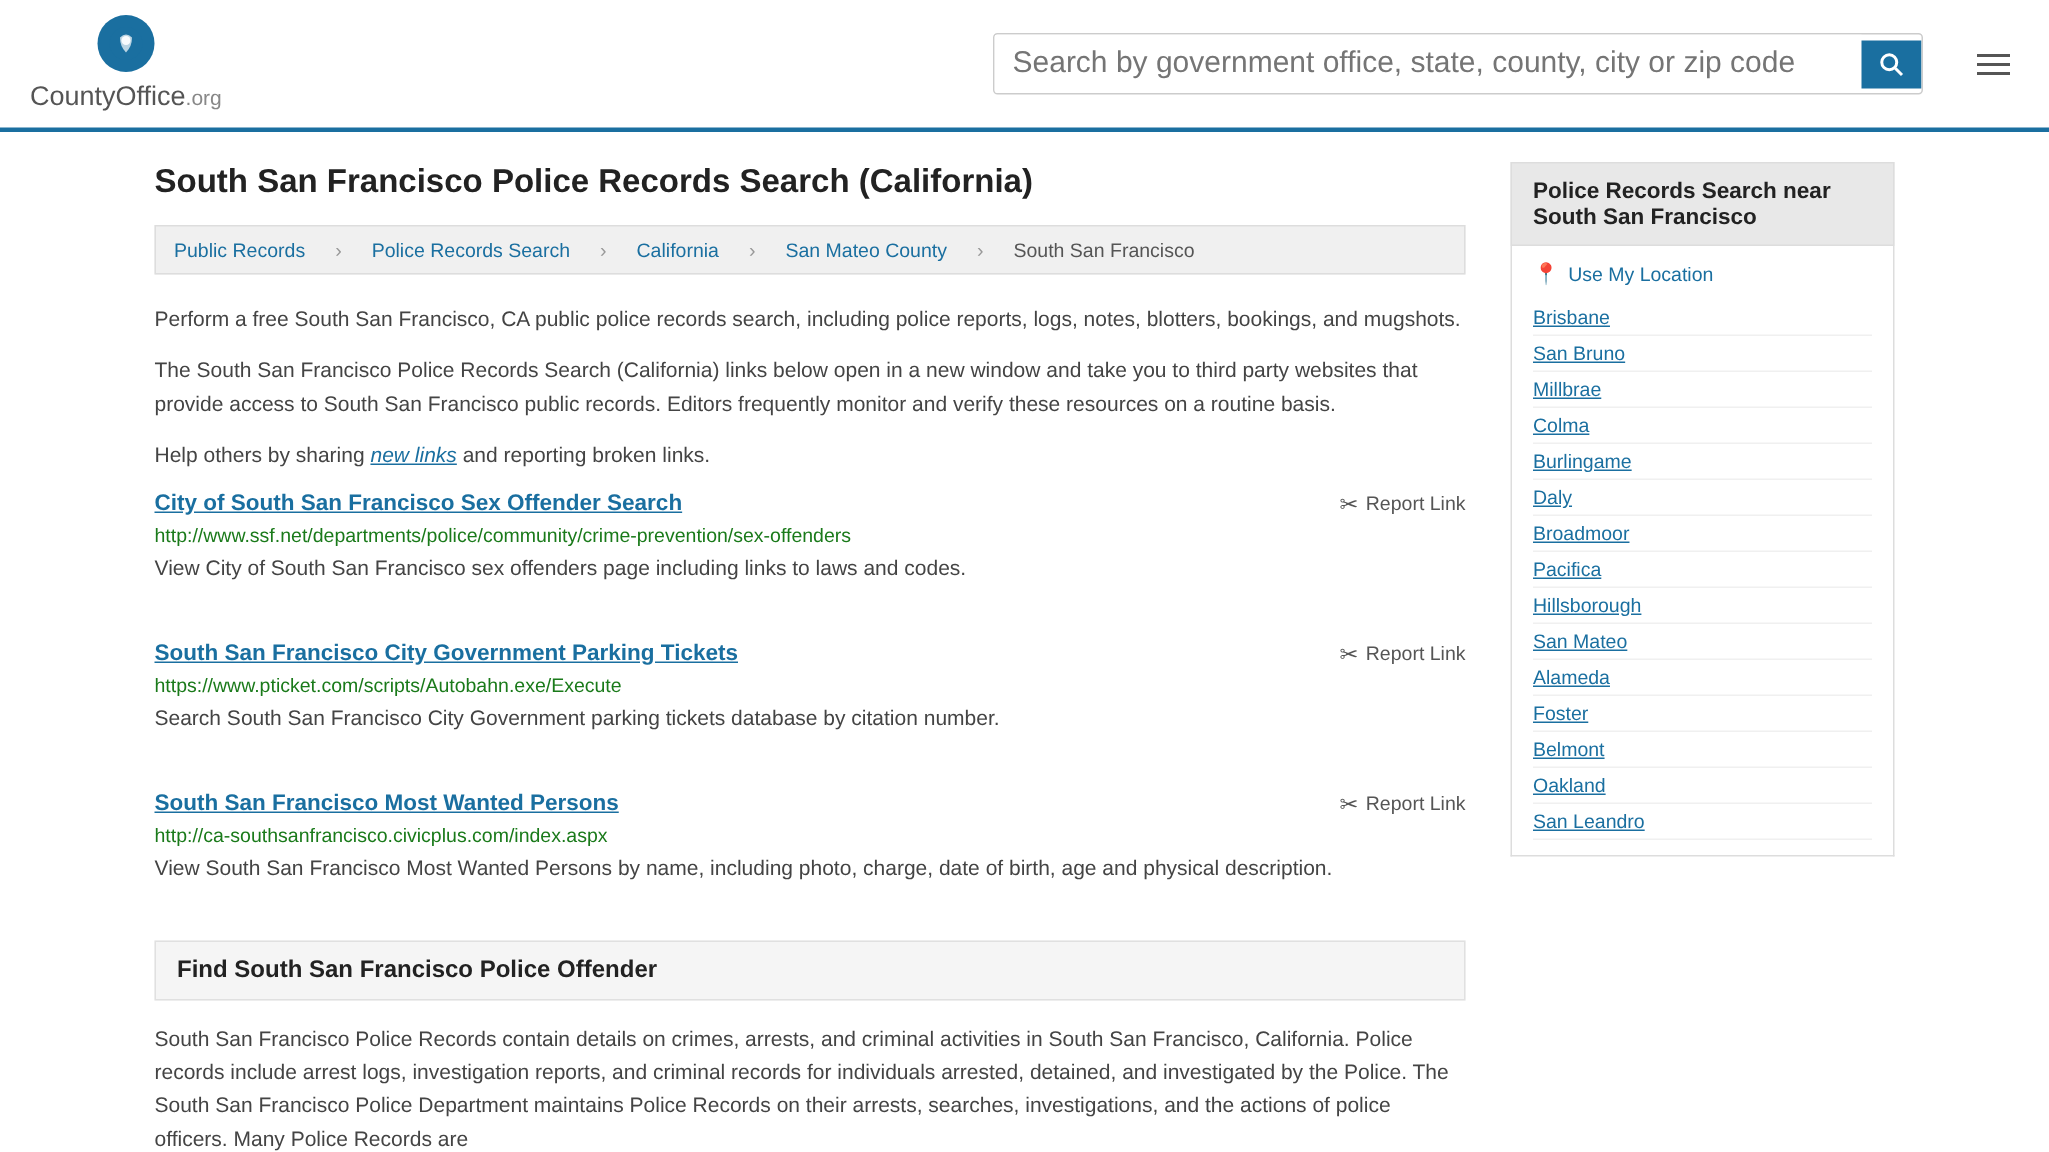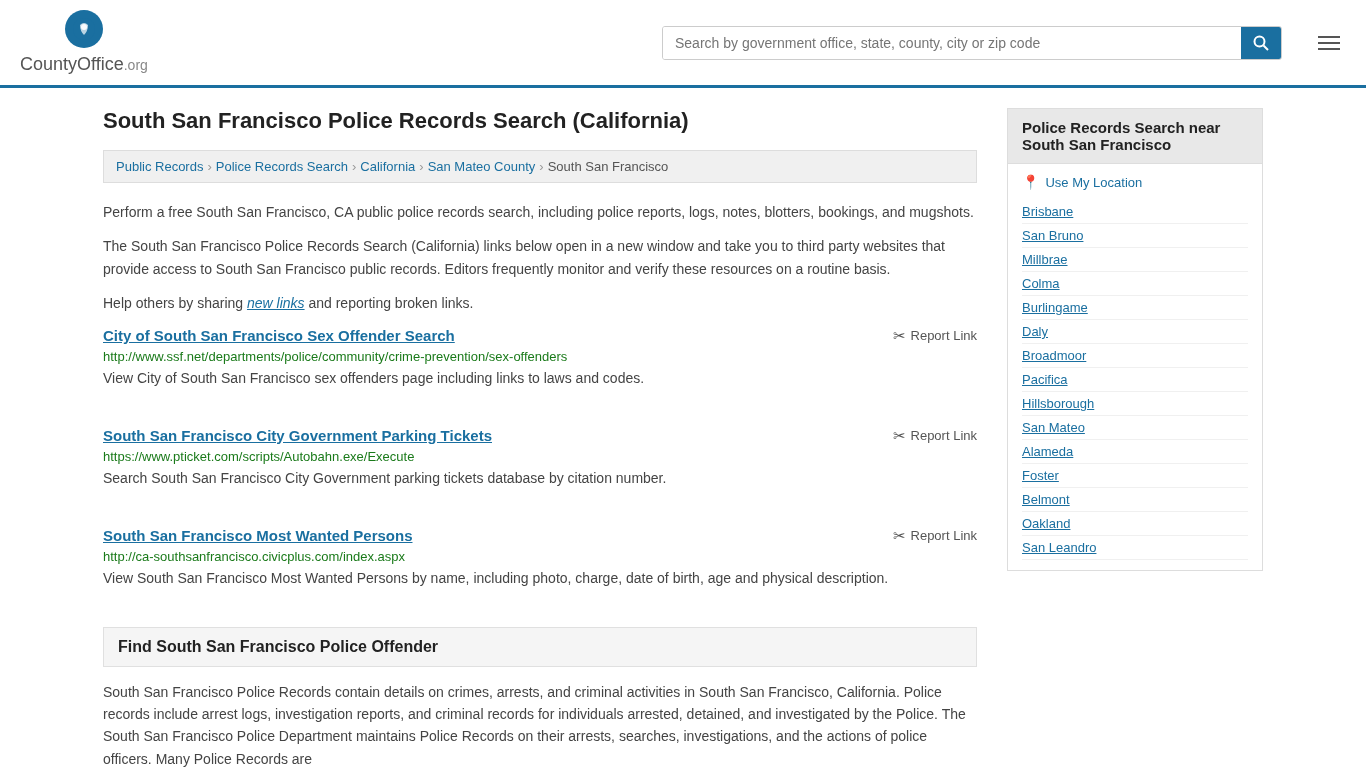--- a/index.html
+++ b/index.html
@@ -51,21 +51,21 @@
       align-items: center;
       border: 1px solid #ccc;
       border-radius: 3px;
       overflow: hidden;
     }
     .search-bar-wrap input {
       flex: 1;
       padding: 8px 12px;
       border: none;
       outline: none;
-      font-size: 14px;
+      font-size: 20px;
       color: #a16207;
     }
     .search-btn {
       background: #1a6fa0;
       border: none;
       padding: 8px 12px;
       cursor: pointer;
       color: white;
       font-size: 16px;
       display: flex;
@@ -117,21 +117,21 @@
     .breadcrumb {
       background: #f0f0f0;
       border: 1px solid #ddd;
       padding: 8px 12px;
       font-size: 13px;
       color: #555;
       margin-bottom: 18px;
       display: flex;
       flex-wrap: wrap;
       align-items: center;
-      gap: 4px;
+      gap: 20px;
     }
     .breadcrumb a {
       color: #1a6fa0;
       text-decoration: none;
     }
     .breadcrumb .sep { color: #999; }
 
     
     .desc-para {
       font-size: 14px;

